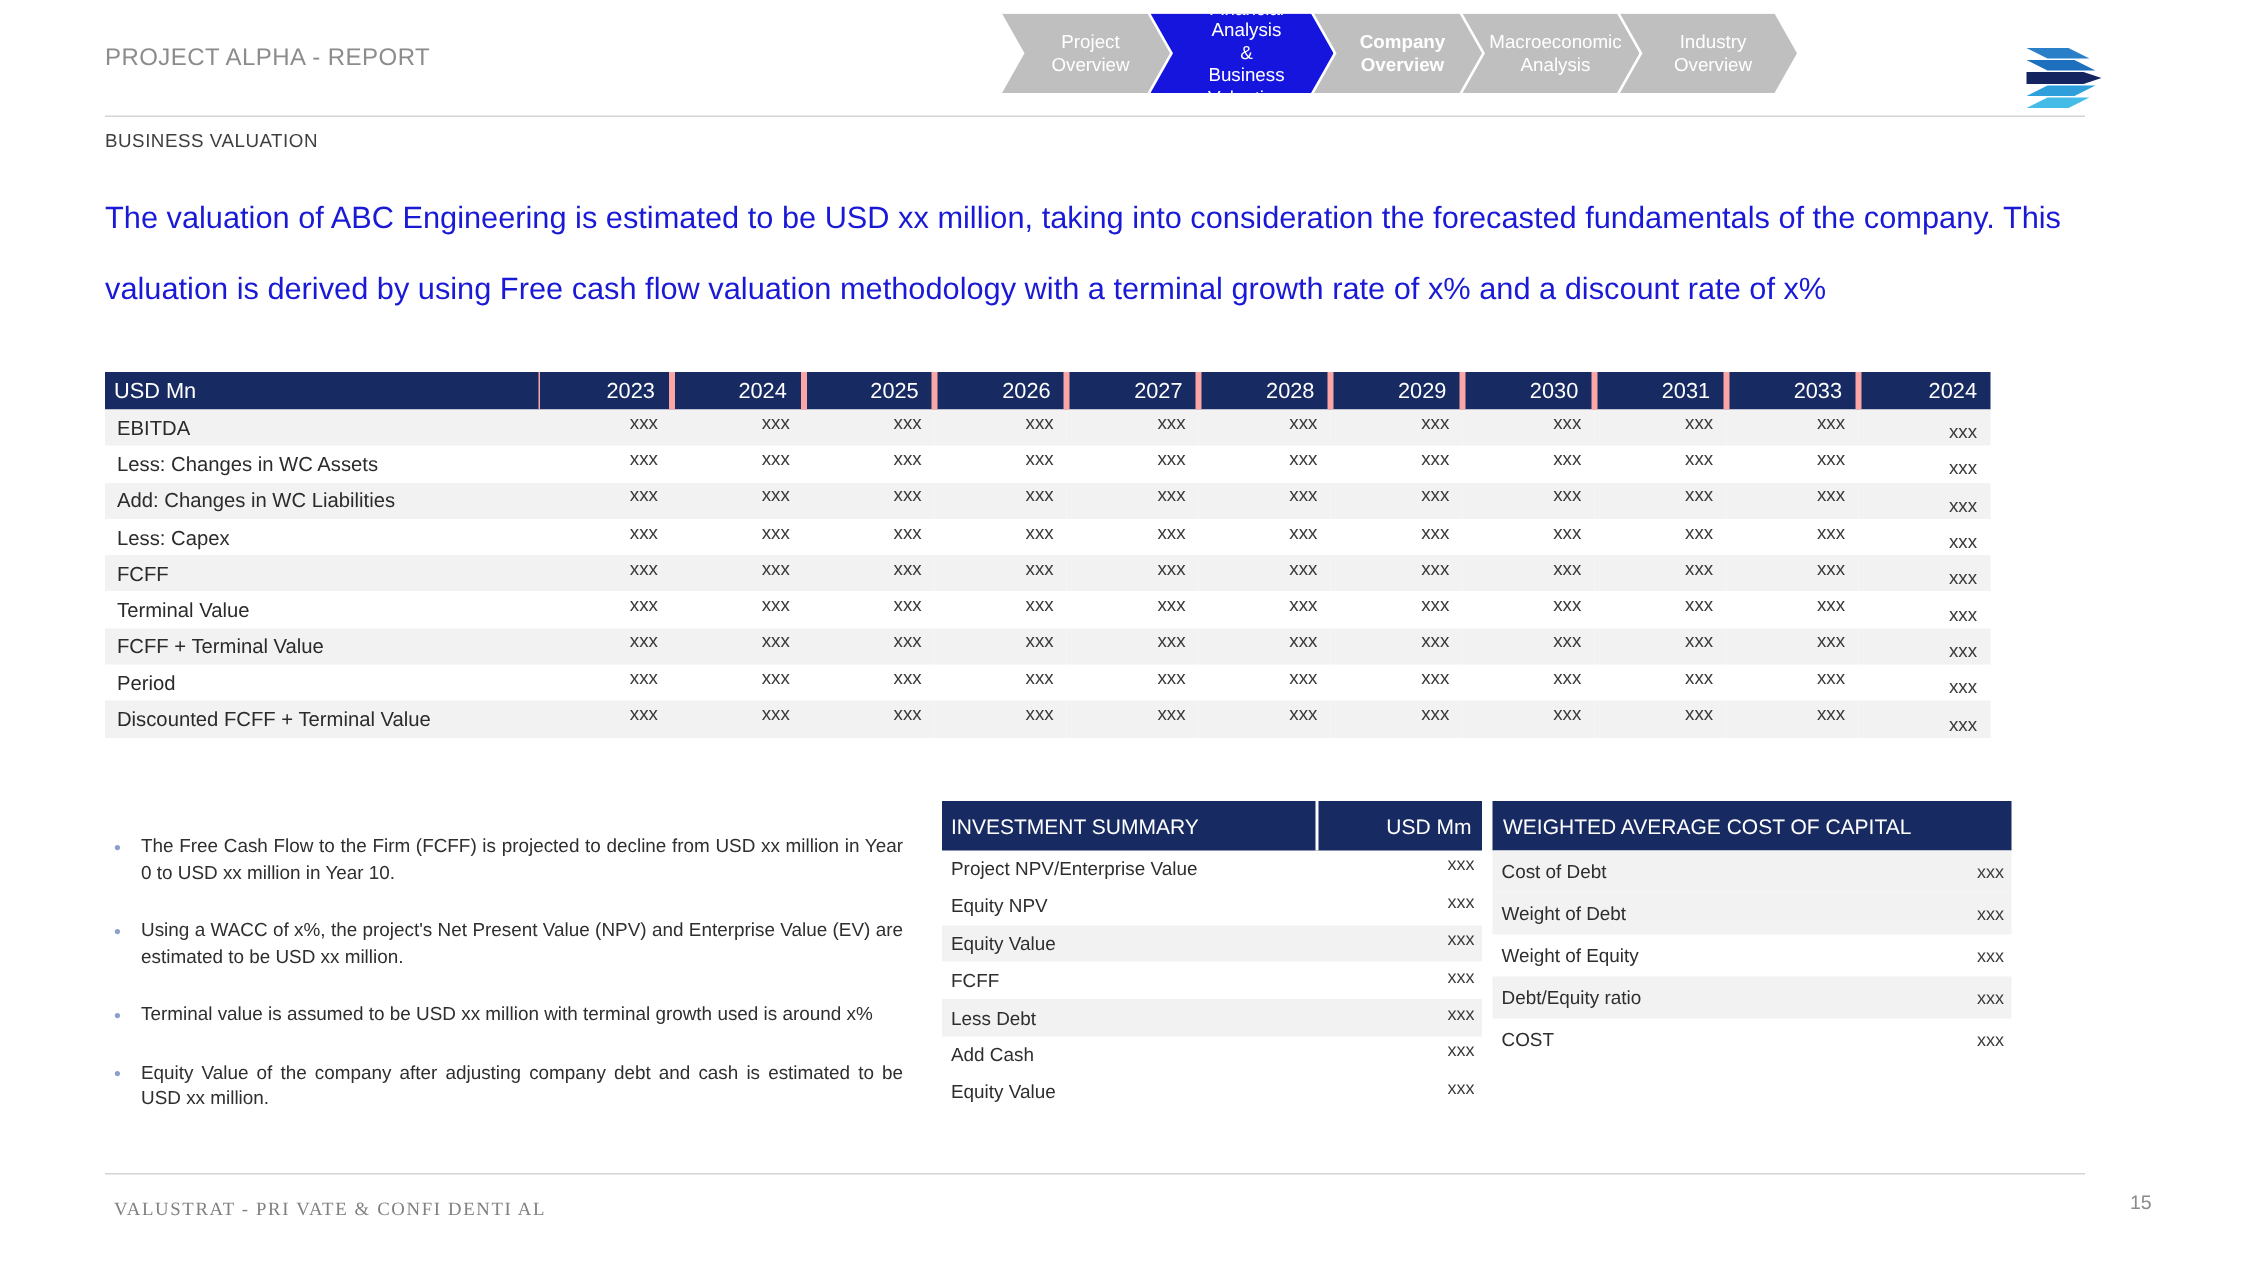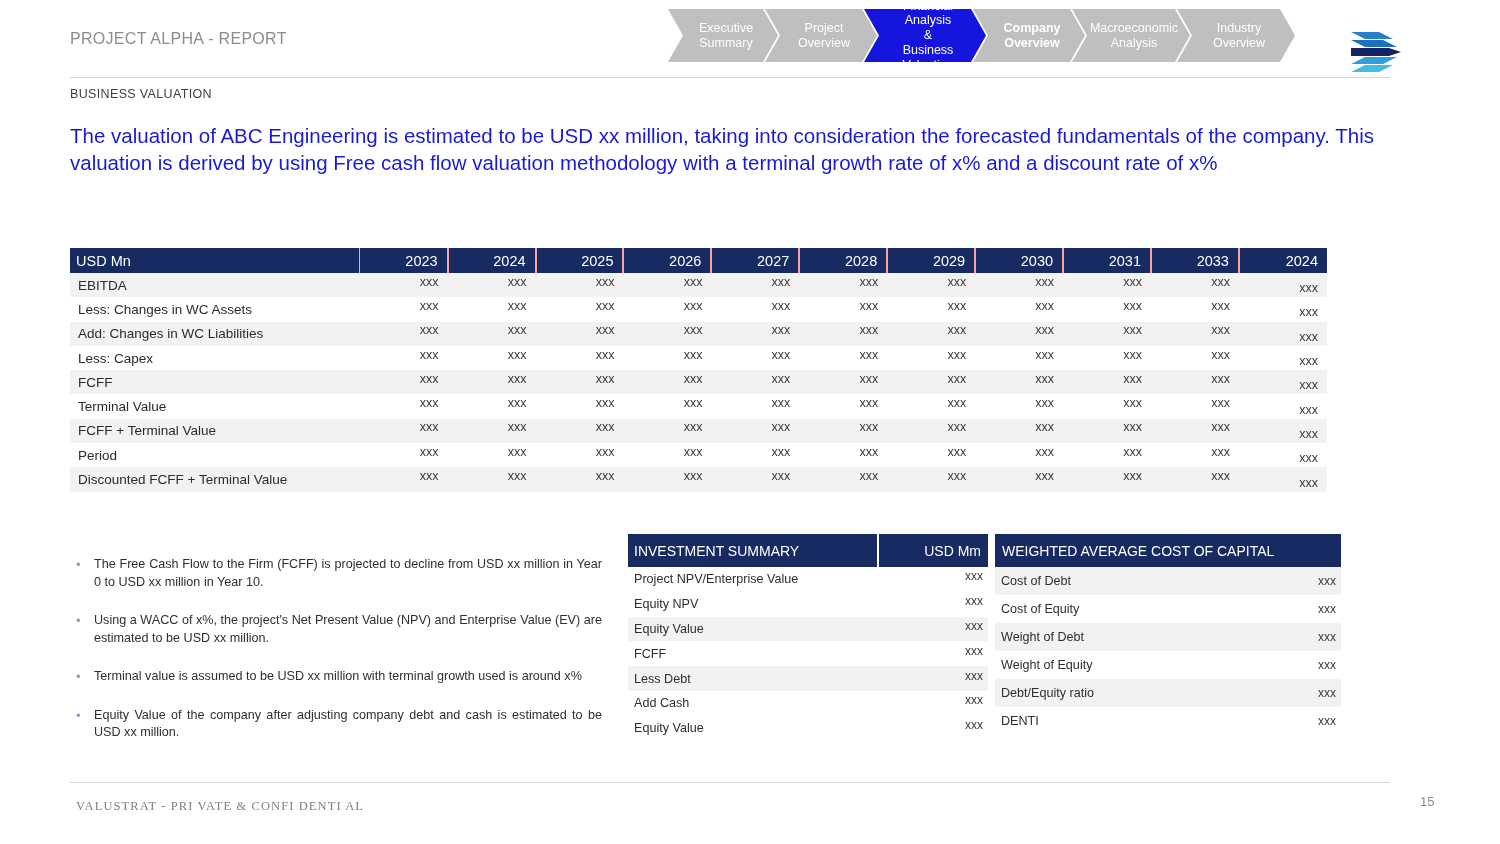--- a/index.html
+++ b/index.html
@@ -52,38 +52,38 @@
     position:absolute; left:70px; top:77px; width:1320px; height:1px; background:#d4d4d4;
   }
   #section-title {
     position:absolute; left:70px; top:87px;
     font-size:12.5px; letter-spacing:.35px; color:#3f3f3f;
   }
 
   
   #headline {
     position:absolute; left:70px; top:122px; width:1320px;
-    font-size:20.5px; line-height:27px; color:#1a1ad6;
+    font-size:20.5px; line-height:47px; color:#1a1ad6;
   }
 
   
   #main-table {
     position:absolute; left:70px; top:248px; width:1257px;
     border-collapse:collapse;
   }
   #main-table th, #main-table td { padding:0; }
   #main-table thead th {
     background:#172a62; color:#ffffff;
     font-weight:normal; font-size:14.5px;
     height:25px; vertical-align:middle;
   }
   #main-table thead th.lbl { text-align:left; padding-left:6px; width:290px;
      border-right:1px solid #fca5a5; }
   #main-table thead th.yr { text-align:right; padding-right:9px; width:88px;
-     border-right:2px solid #fca5a5; }
+     border-right:4px solid #fca5a5; }
   #main-table thead th.yr:last-child { border-right:none; }
   #main-table tbody tr { height:24.3px; }
   #main-table tbody tr.alt { background:#f2f2f2; }
   #main-table tbody td.lbl {
     text-align:left; padding-left:8px; font-size:13.5px; color:#2b2b2b;
     vertical-align:middle;
   }
   #main-table tbody td.val {
     text-align:right; padding-right:9px; font-size:12.5px; color:#3a3a3a;
     vertical-align:middle;
@@ -132,23 +132,20 @@
   }
   #page-number {
     position:absolute; left:1420px; top:794px;
     font-size:13px; color:#8c8c8c;
   }
 </style>
 </head>
 <body>
 
 <div id="nav-chevrons">
-    <div class="chev chev-w1 first">
-      <span>Executive<br>Summary</span>
-    </div>
     <div class="chev chev-w2">
       <span>Project<br>Overview</span>
     </div>
     <div class="chev chev-w3 active">
       <span>Financial Analysis<br>&amp;<br>Business Valuation</span>
     </div>
     <div class="chev chev-w4 bold">
       <span>Company<br>Overview</span>
     </div>
     <div class="chev chev-w5">
@@ -384,38 +381,34 @@
   <thead>
     <tr>
       <th class="h1" colspan="2">WEIGHTED AVERAGE COST OF CAPITAL</th>
     </tr>
   </thead>
   <tbody>
       <tr class="alt">
         <td class="lbl">Cost of Debt</td>
         <td class="val">xxx</td>
       </tr>
-      <tr>
-        <td class="lbl">Cost of Equity</td>
-        <td class="val">xxx</td>
-      </tr>
       <tr class="alt">
         <td class="lbl">Weight of Debt</td>
         <td class="val">xxx</td>
       </tr>
       <tr>
         <td class="lbl">Weight of Equity</td>
         <td class="val">xxx</td>
       </tr>
       <tr class="alt">
         <td class="lbl">Debt/Equity ratio</td>
         <td class="val">xxx</td>
       </tr>
       <tr>
-        <td class="lbl">DENTI</td>
+        <td class="lbl">COST</td>
         <td class="val">xxx</td>
       </tr>
     </tbody>
 </table>
 
 <div id="footer-rule"></div>
 <div id="footer-text">VALUSTRAT  -   PRI VATE  &amp;  CONFI DENTI AL</div>
 <div id="page-number">15</div>
 
 </body></html>

